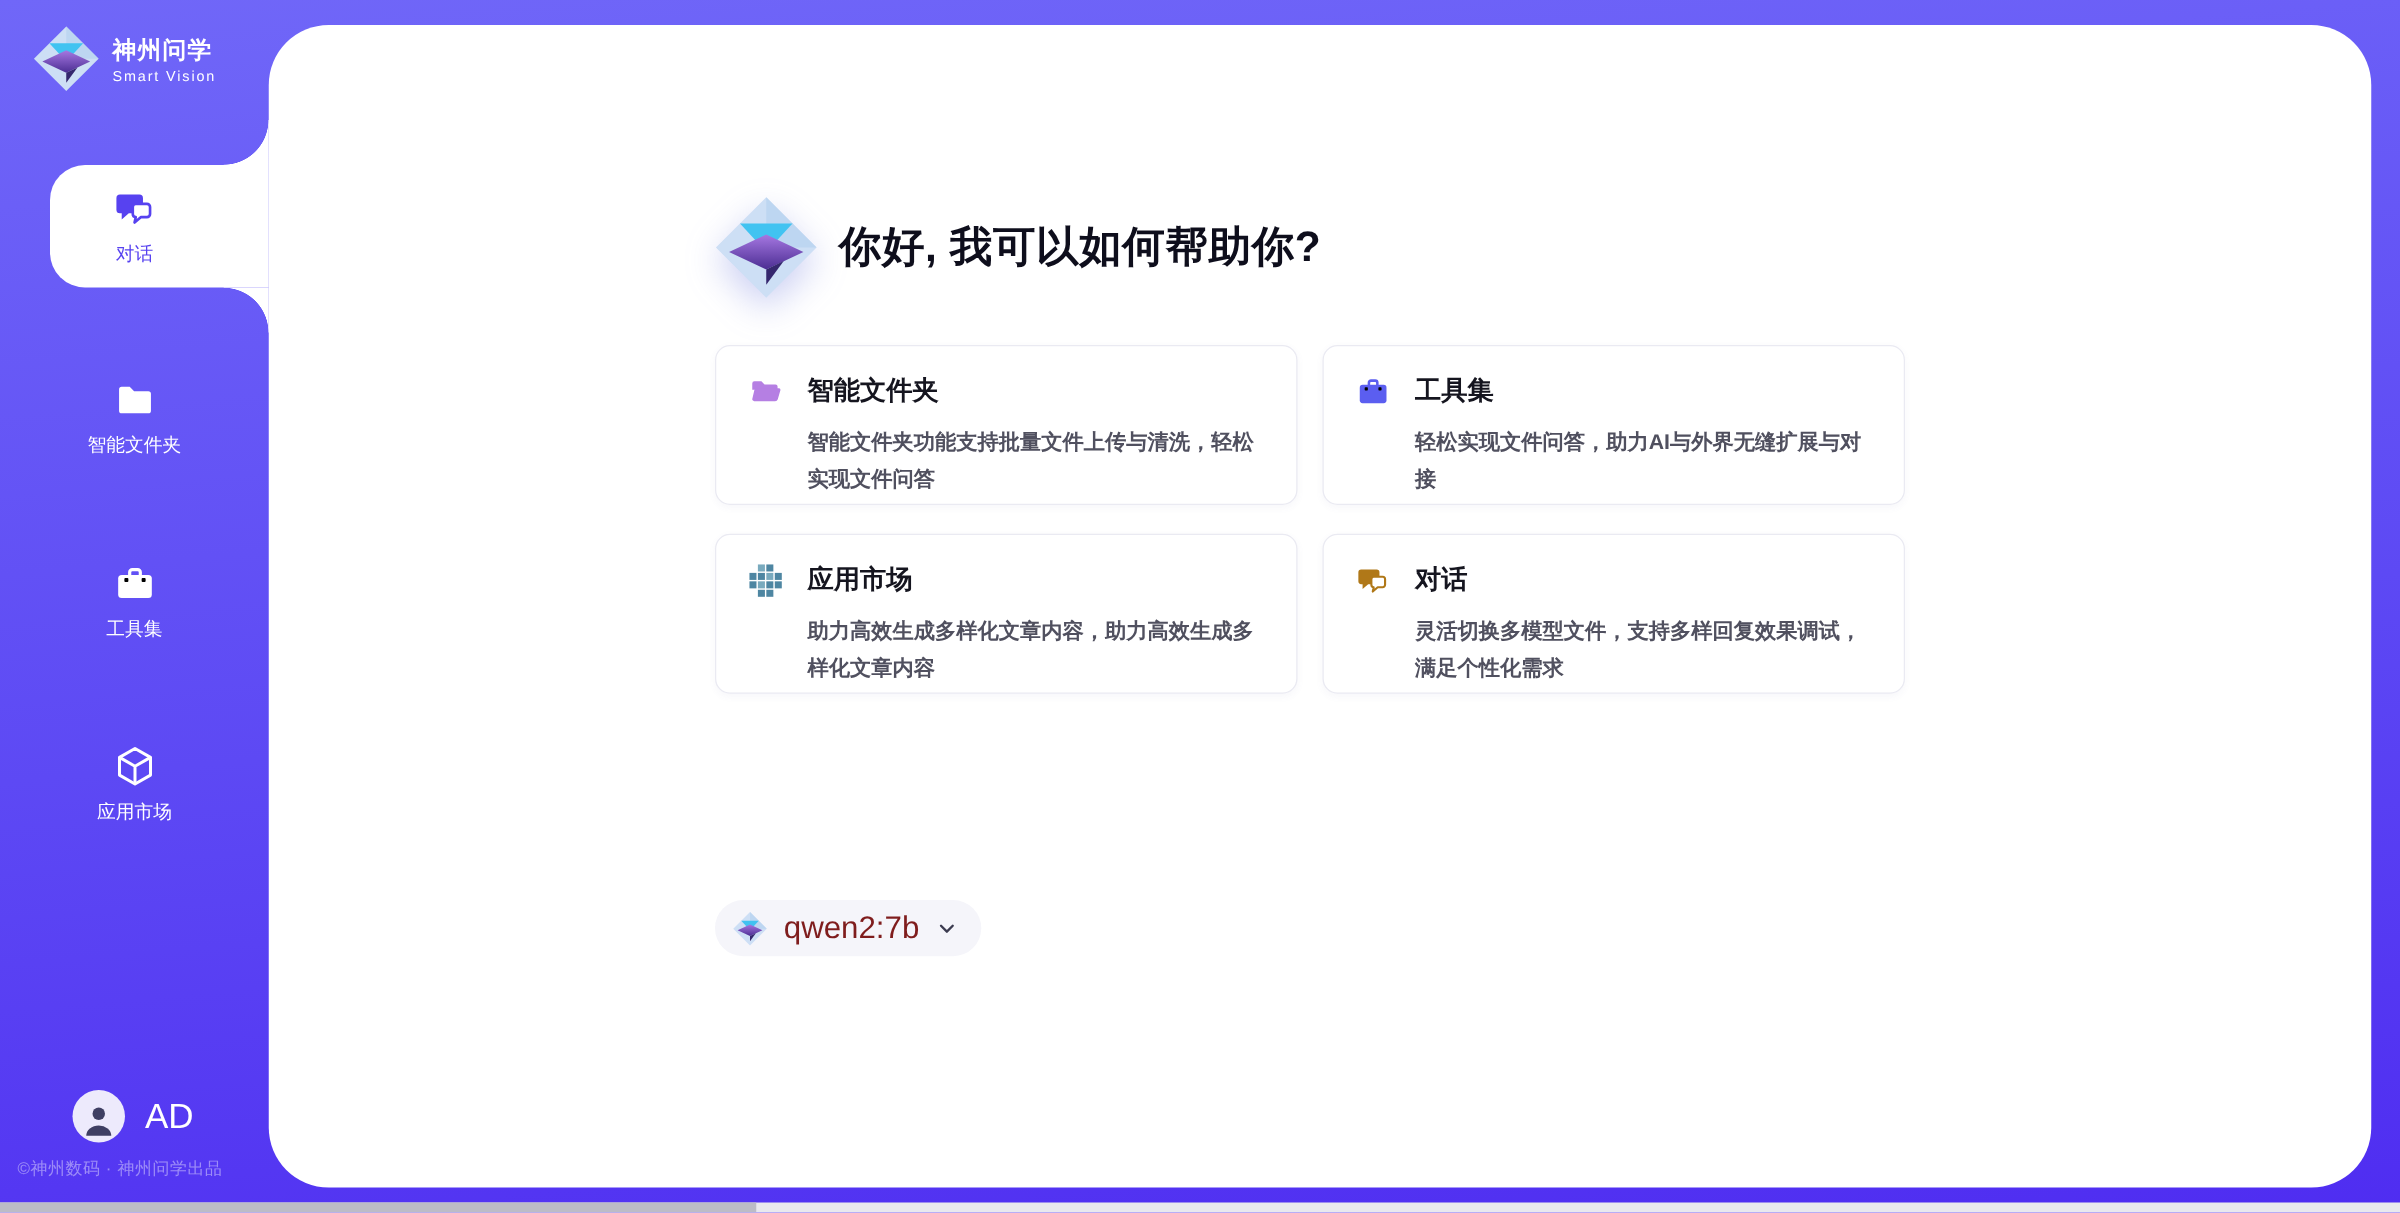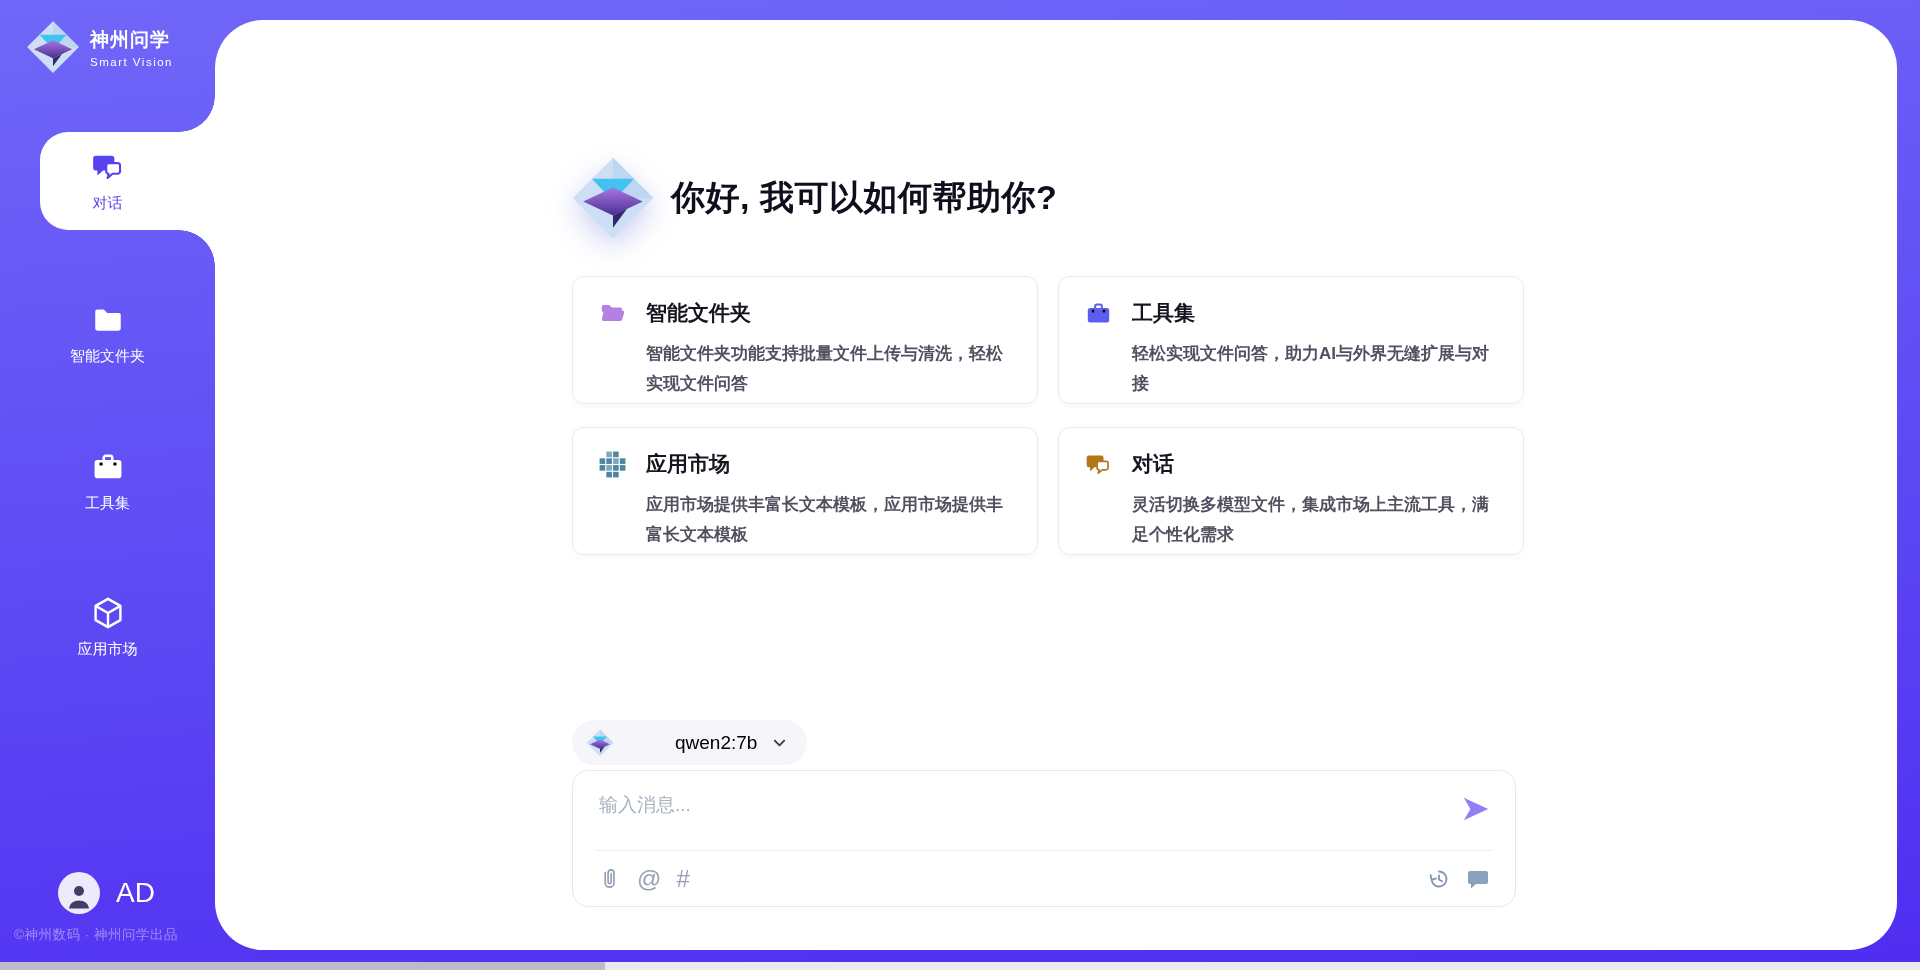--- a/index.html
+++ b/index.html
@@ -53,21 +53,21 @@
   .card-ic { width:27px; height:27px; margin-top:2px; }
   .card h2 { font-size:21px; font-weight:800; color:#15151f; line-height:30px; }
   .card p { grid-column:2; font-size:17px; color:#50505f; line-height:30px; margin-top:6px;
     padding-right:8px;font-weight:bold; }
 
   
   .model-pill { position:absolute; left:357px; top:700px; height:45px; border-radius:23px;
     background:#f5f5fa; display:inline-flex; align-items:center; gap:13px;
     padding:0 20px 0 14px; cursor:pointer; }
   .model-pill .gem { width:28px; height:28px; }
-  .model-label { font-size:19px; color:#000000;margin-left:48px; }
+  .model-label { font-size:25px; color:#7f1d1d; }
   .chev { width:15px; height:15px; margin-left:2px; }
 
   
   .composer { position:absolute; left:357px; top:750px; width:944px; height:137px;
     background:#fff; border:1px solid #e7e7f0; border-radius:16px; }
   .composer input { position:absolute; left:26px; top:16px; width:820px; height:36px;
     border:none; outline:none; font-size:19px; color:#333;
     font-family:"Liberation Sans","DejaVu Sans",sans-serif; }
   .composer input::placeholder { color:#a9b2c3; }
   .send-btn { position:absolute; right:24px; top:24px; width:30px; height:28px; cursor:pointer; }
@@ -194,63 +194,41 @@
           <use href="#ic-briefcase"></use>
         </svg>
       <h2>工具集</h2>
       <p>轻松实现文件问答，助力AI与外界无缝扩展与对接</p>
     </div>
     <div class="card">
       <svg class="card-ic">
           <use href="#ic-grid"></use>
         </svg>
       <h2>应用市场</h2>
-      <p>应用市场提供丰富长文本模板，应用市场提供丰富长文本模板</p>
+      <p>助力高效生成多样化文章内容，助力高效生成多样化文章内容</p>
     </div>
     <div class="card">
       <svg class="card-ic" style="color:#b07818">
           <use href="#ic-chat"></use>
         </svg>
       <h2>对话</h2>
-      <p>灵活切换多模型文件，集成市场上主流工具，满足个性化需求</p>
+      <p>灵活切换多模型文件，支持多样回复效果调试，满足个性化需求</p>
     </div>
   </div>
 
   <div class="model-pill">
     <svg class="gem">
         <use href="#gem"></use>
       </svg>
     <span class="model-label">qwen2:7b</span>
     <svg class="chev">
         <use href="#ic-chev"></use>
       </svg>
   </div>
 
-  <div class="composer">
-    <input type="text" placeholder="输入消息..." style="">
-    <svg class="send-btn">
-        <use href="#ic-send"></use>
-      </svg>
-    <div class="divider"></div>
-    <div class="composer-bottom">
-      <svg class="mini-ic">
-          <use href="#ic-clip"></use>
-        </svg>
-      <span class="glyph-ic">@</span>
-      <span class="glyph-ic">#</span>
-      <div class="right-group">
-        <svg class="mini-ic">
-            <use href="#ic-history"></use>
-          </svg>
-        <svg class="mini-ic">
-            <use href="#ic-bubble"></use>
-          </svg>
-      </div>
-    </div>
-  </div>
 
 </div>
 
 <div class="sidebar">
 
   <div class="logo">
     <svg class="gem">
         <use href="#gem"></use>
       </svg>
     <div>

